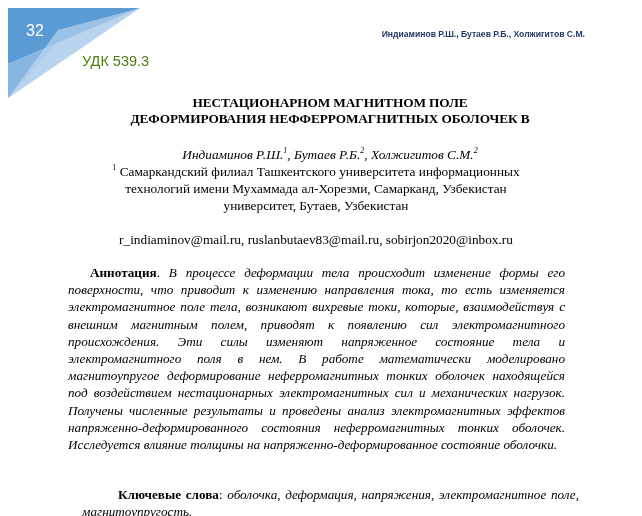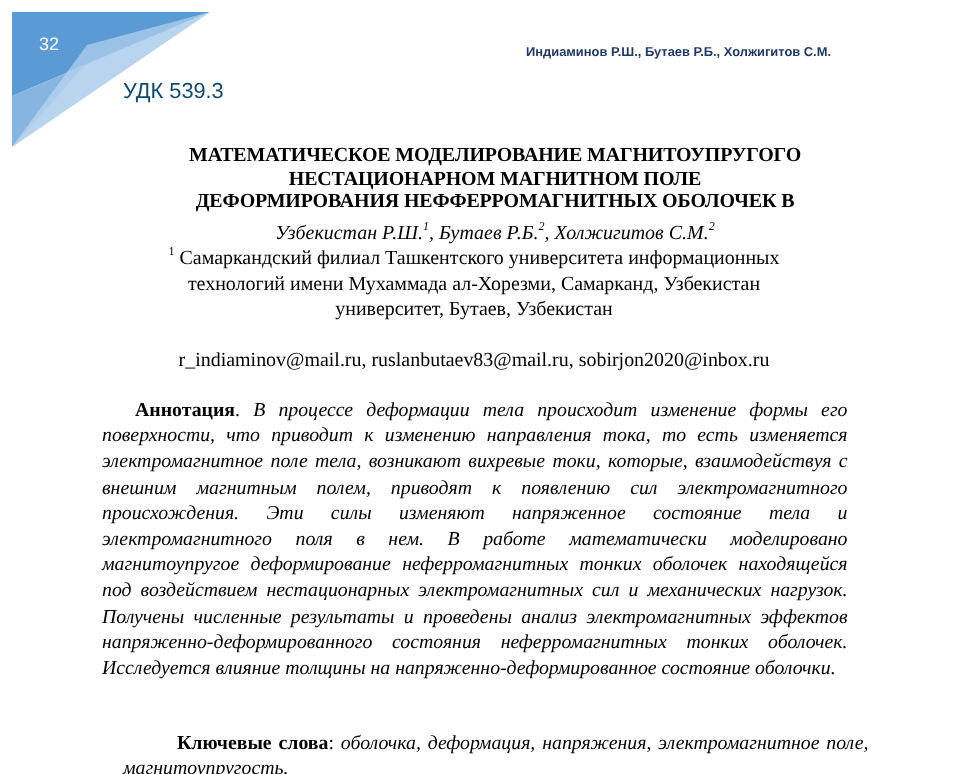--- a/index.html
+++ b/index.html
@@ -3,30 +3,30 @@
 <meta charset="utf-8">
 <style>
   html, body { margin:0; padding:0; }
   body {
     width:642px; height:516px; overflow:hidden; background:#ffffff;
     position:relative; font-family:"Liberation Serif", "DejaVu Serif", serif; color:#000;
   }
   .corner { position:absolute; left:0; top:0; width:160px; height:110px; }
   .page-num {
     position:absolute; left:26px; top:22px; color:#ffffff;
-    font-family:"Liberation Sans", sans-serif; font-size:12px;
+    font-family:"Liberation Sans", sans-serif; font-size:16px;
   }
   .running-head {
-    position:absolute; right:88px; top:29px;
+    position:absolute; right:57px; top:29px;
     font-family:"Liberation Sans", sans-serif; font-weight:bold; font-size:8.6px;
     color:#1f3864; letter-spacing:0;
   }
   .udk {
     position:absolute; left:82px; top:53px;
-    font-family:"Liberation Sans", sans-serif; font-size:14.5px; color:#0c4a6e;
+    font-family:"Liberation Sans", sans-serif; font-size:14.5px; color:#4d7c0f;
   }
   .title {
     position:absolute; left:82px; width:496px; top:95px;
     text-align:center; font-weight:bold; font-size:13.3px; line-height:15.5px;
     letter-spacing:-0.1px;
   }
   .authors {
     position:absolute; left:82px; width:496px; top:146px;
     text-align:center; font-style:italic; font-size:13.3px; line-height:17px;
   }
@@ -58,27 +58,26 @@
   <polygon points="8,64 140,8 8,98" fill="#9dc3e6" opacity="0.9"></polygon>
   <polygon points="8,98 58,42 140,8 8,64" fill="#7fb0e0" opacity="0.8"></polygon>
   <polygon points="8,98 140,8 58,30" fill="#c5dcf2" opacity="0.6"></polygon>
 </svg>
 <div class="page-num">32</div>
 <div class="running-head">Индиаминов Р.Ш., Бутаев Р.Б., Холжигитов С.М.</div>
 
 <div class="udk">УДК 539.3</div>
 
 <div class="title">
-  <div>МАТЕМАТИЧЕСКОЕ МОДЕЛИРОВАНИЕ МАГНИТОУПРУГОГО</div>
   <div>НЕСТАЦИОНАРНОМ МАГНИТНОМ ПОЛЕ</div>
   <div>ДЕФОРМИРОВАНИЯ НЕФФЕРРОМАГНИТНЫХ ОБОЛОЧЕК В</div>
 </div>
 
 <div class="authors">
-  <span>Узбекистан Р.Ш.</span><sup>1</sup><span>, </span><span>Бутаев Р.Б.</span><sup>2</sup><span>, </span><span>Холжигитов С.М.</span><sup>2</sup>
+  <span>Индиаминов Р.Ш.</span><sup>1</sup><span>, </span><span>Бутаев Р.Б.</span><sup>2</sup><span>, </span><span>Холжигитов С.М.</span><sup>2</sup>
 </div>
 
 <div class="aff" style="top:163px;">
   <div><sup>1</sup><span> Самаркандский филиал Ташкентского университета информационных</span></div>
   <div>технологий имени Мухаммада ал-Хорезми, Самарканд, Узбекистан</div>
 </div>
 <div class="aff" style="top:197px;">
   <div>университет, Бутаев, Узбекистан</div>
 </div>
 <div class="aff" style="top:231px;">r_indiaminov@mail.ru, ruslanbutaev83@mail.ru, sobirjon2020@inbox.ru</div>

